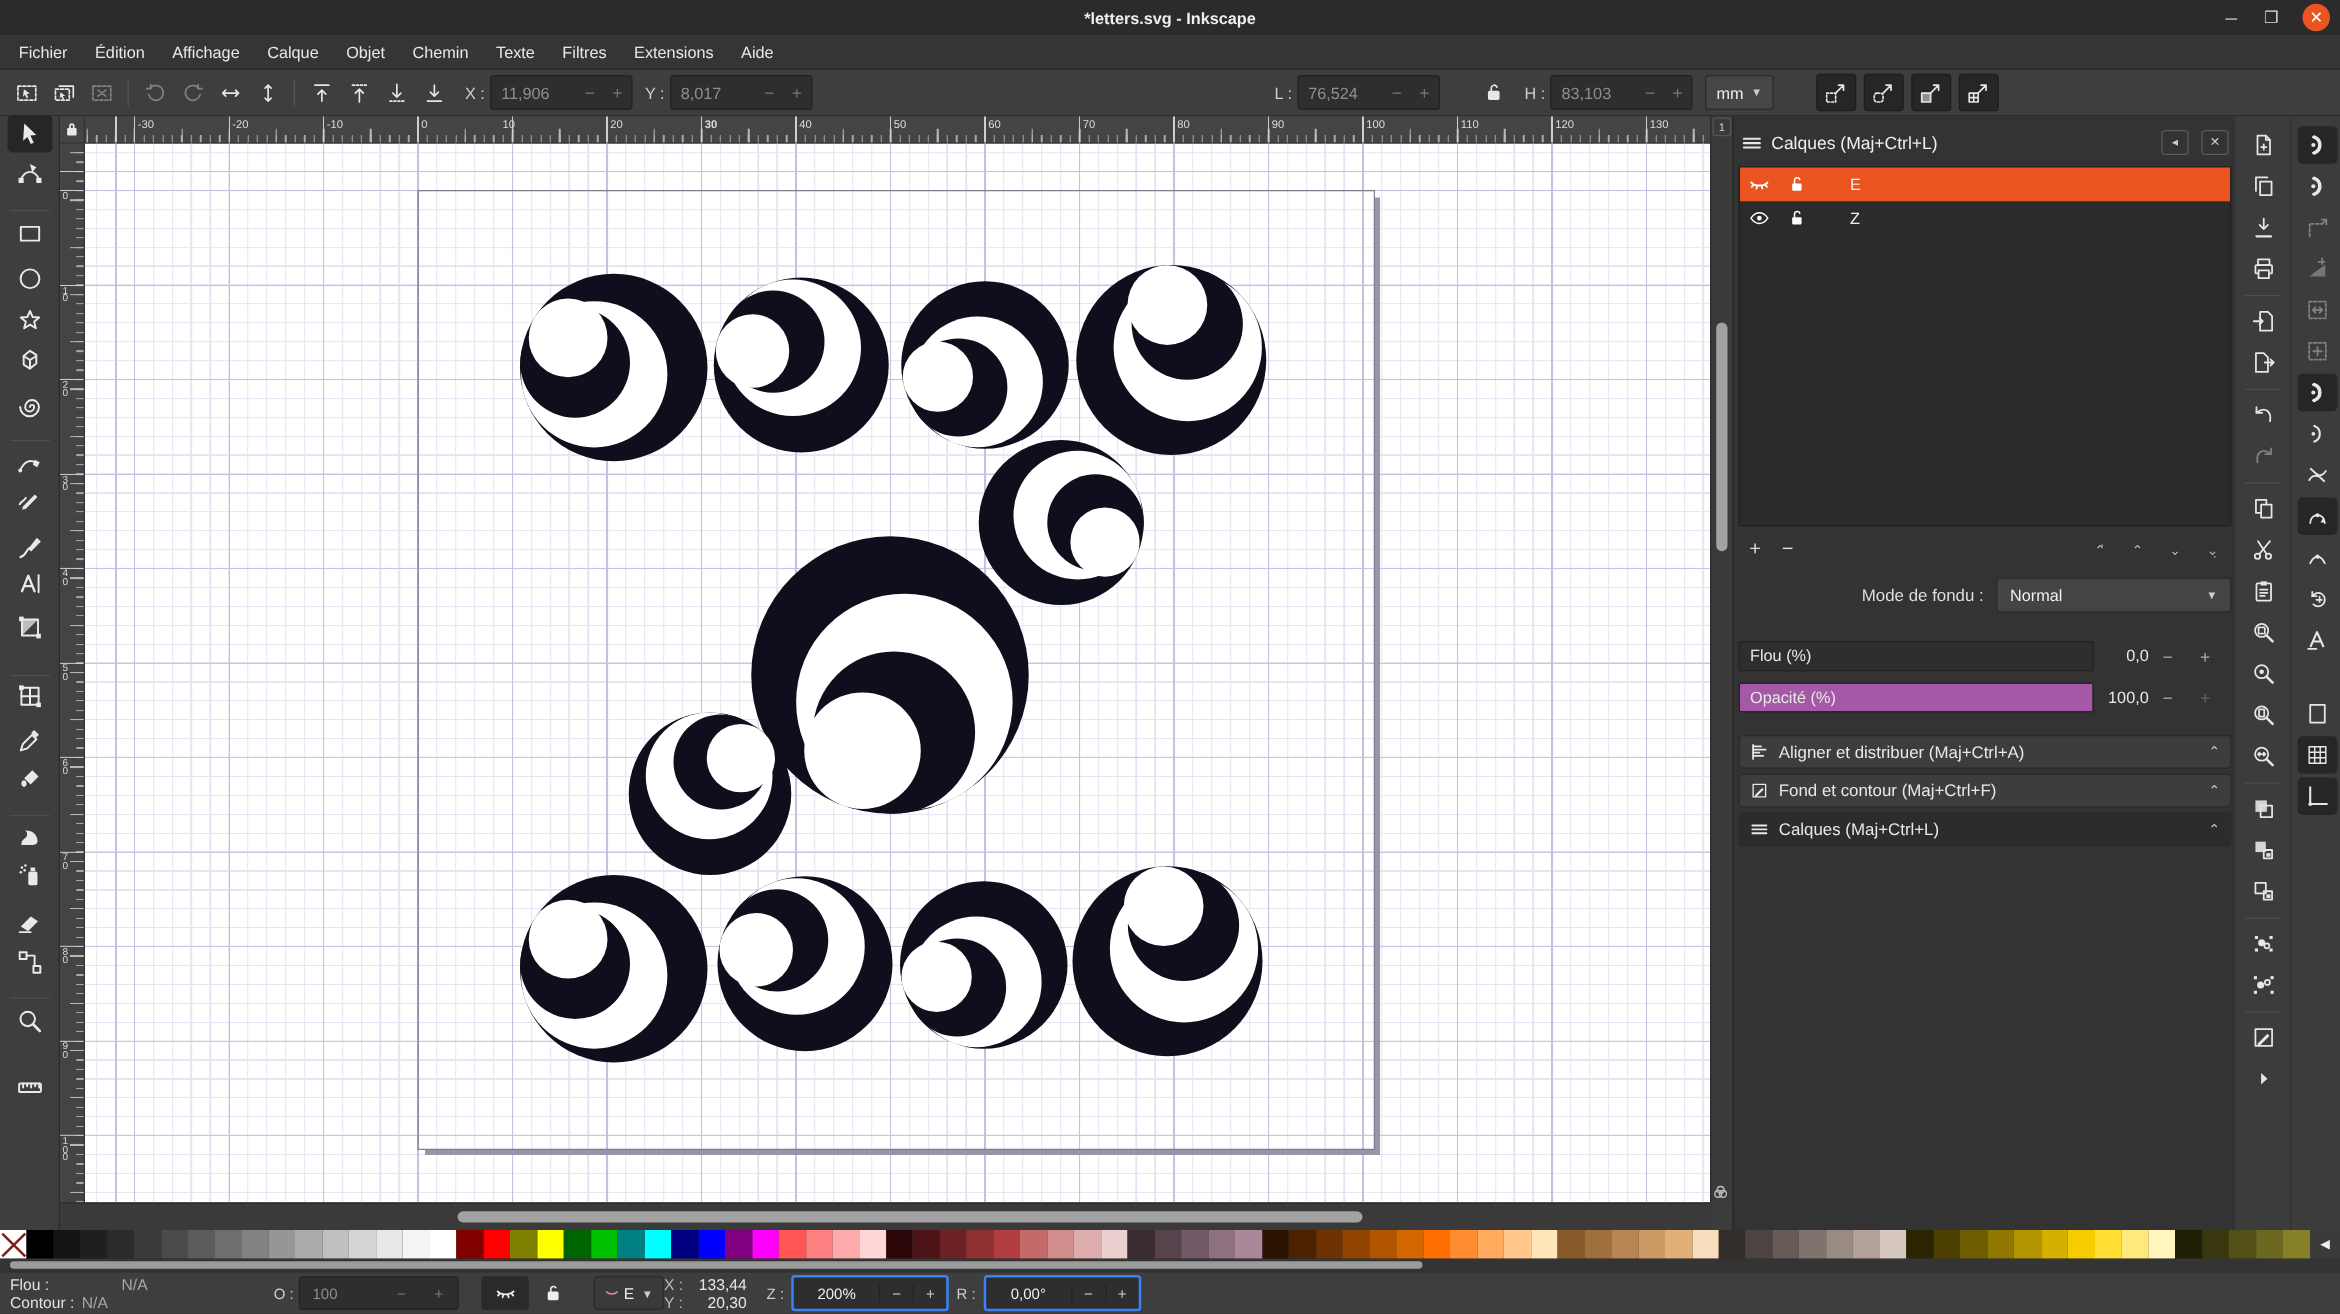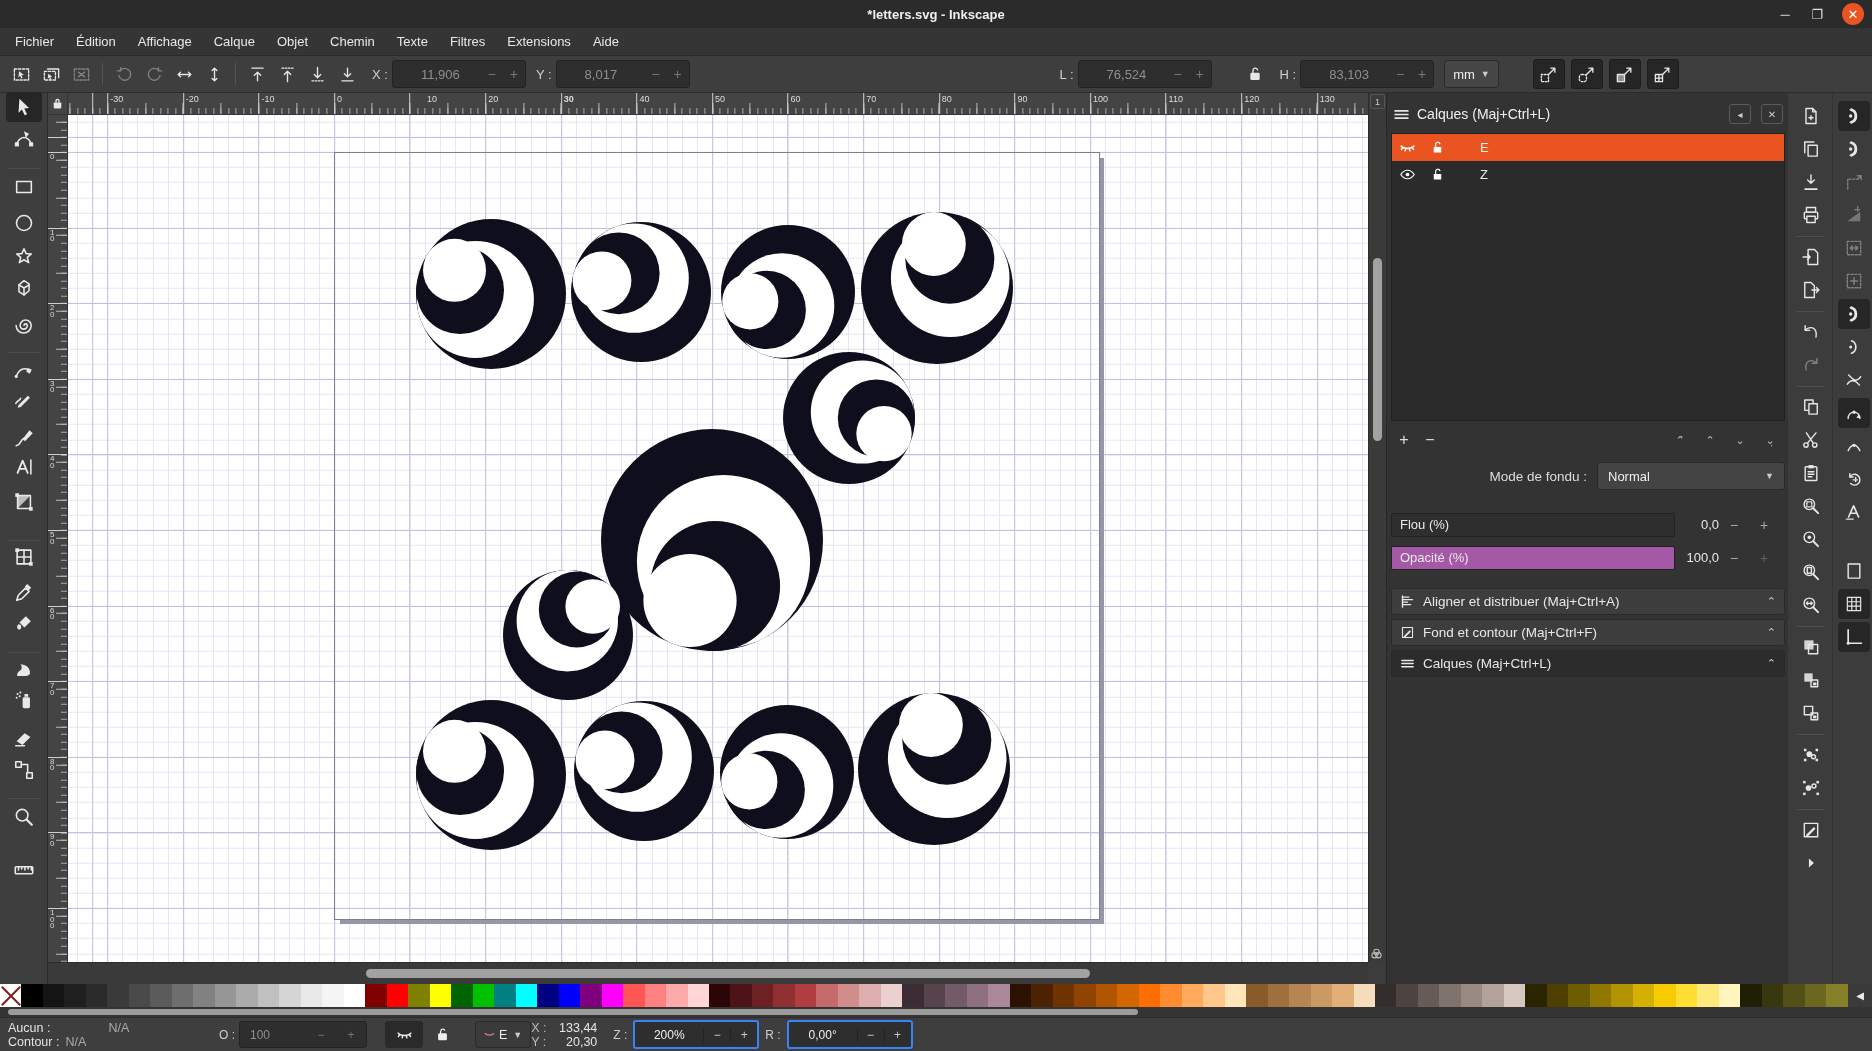--- a/index.html
+++ b/index.html
@@ -14,21 +14,21 @@
   #btn-close{background:#E95420;border-radius:50%;color:#fff;font-weight:bold;}
   
   #menubar{left:0;top:28px;width:1872px;height:28px;background:#353535;display:flex;align-items:stretch;padding-left:4px;box-sizing:border-box;border-bottom:1px solid #2a2a2a;}
   .menu-item{padding:0 11px;display:flex;align-items:center;font-size:13px;color:#e8e8e8;cursor:default;}
   
   #toolbar{left:0;top:56px;width:1872px;height:37px;background:#3e3e3e;border-bottom:1px solid #2c2c2c;display:flex;align-items:center;box-sizing:border-box;}
   .tb-btn{width:30px;height:28px;display:flex;align-items:center;justify-content:center;border-radius:3px;flex:none;}
   .tb-sep{width:1px;height:22px;background:#555;margin:0 6px;flex:none;}
   .dim{opacity:.4;}
   .tb-field-label{color:#cfcfcf;font-size:13px;margin:0 4px 0 10px;flex:none;}
-  .tb-field{display:flex;align-items:center;background:#2e2e2e;border:1px solid #232323;border-radius:3px;height:26px;flex:none;padding-left:20px;}
+  .tb-field{display:flex;align-items:center;background:#2e2e2e;border:1px solid #232323;border-radius:3px;height:26px;flex:none;}
   .tb-field .val{color:#8f8f8f;font-size:13px;padding:0 8px;min-width:52px;}
   .tb-field .spin{color:#777;width:22px;text-align:center;font-size:14px;}
   .unitbox{display:flex;align-items:center;background:#464646;border:1px solid #2a2a2a;border-radius:3px;height:26px;padding:0 8px;margin-left:10px;color:#eee;flex:none;}
   .caret{margin-left:6px;font-size:9px;color:#ccc;}
   .toggle-on{background:#262626;border:1px solid #1d1d1d;}
   
   #toolbox{left:0;top:93px;width:48px;height:891px;background:#3e3e3e;border-right:1px solid #2c2c2c;box-sizing:border-box;}
   .tool{position:absolute;left:6px;width:36px;height:30px;display:flex;align-items:center;justify-content:center;border-radius:4px;color:#e9e9e9;}
   .tool.active{background:#262626;}
   .tool-gap{position:absolute;left:8px;width:32px;height:1px;background:#4e4e4e;}
@@ -442,21 +442,21 @@
         <rect x="5" y="10" width="14" height="11" rx="1.5"></rect>
         <path d="M8 10V7a4 4 0 0 1 8 0v3h-2.6V7a1.4 1.4 0 0 0-2.8 0v3z"></path>
       </svg>
   </div>
   <div id="hruler" class="abs">
       <div class="ticks"></div>
       <div class="hlabel" style="left: 42.2px;">-30</div>
       <div class="hlabel" style="left: 117.8px;">-20</div>
       <div class="hlabel" style="left: 193.4px;">-10</div>
       <div class="hlabel" style="left: 269px;">0</div>
-      <div class="hlabel" style="left: 359px;">10</div>
+      <div class="hlabel" style="left: 334px;">10</div>
       <div class="hlabel" style="left: 420.2px;">20</div>
       <div class="hlabel" style="left: 495.8px; font-weight: bold;">30</div>
       <div class="hlabel" style="left: 571.4px;">40</div>
       <div class="hlabel" style="left: 647px;">50</div>
       <div class="hlabel" style="left: 722.6px;">60</div>
       <div class="hlabel" style="left: 798.2px;">70</div>
       <div class="hlabel" style="left: 873.8px;">80</div>
       <div class="hlabel" style="left: 949.4px;">90</div>
       <div class="hlabel" style="left: 1025px;">100</div>
       <div class="hlabel" style="left: 1100.6px;">110</div>
@@ -1015,21 +1015,21 @@
       <div class="swatch" style="background: rgb(134, 129, 41);"></div>
     </div>
   <div id="pal-arrow" class="abs">◀</div>
   <div id="palscroll" class="abs">
       <div class="thumb"></div>
     </div>
 
   <div id="statusbar" class="abs">
     <div id="fs-block">
       <div class="row">
-          <span class="lab">Aucun :</span>
+          <span class="lab">Flou :</span>
           <span class="val">N/A</span>
         </div>
       <div class="row">
           <span class="lab">Contour :</span>
           <span class="val">N/A</span>
         </div>
     </div>
     <span id="o-label">O :</span>
     <div id="o-field">
       <span class="val">100</span>

